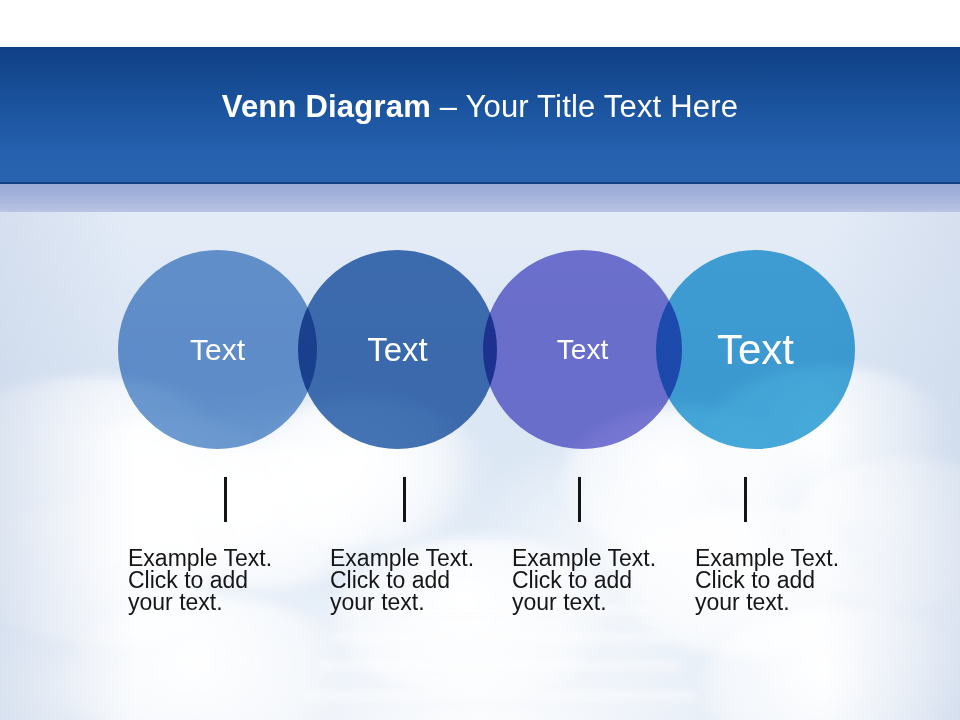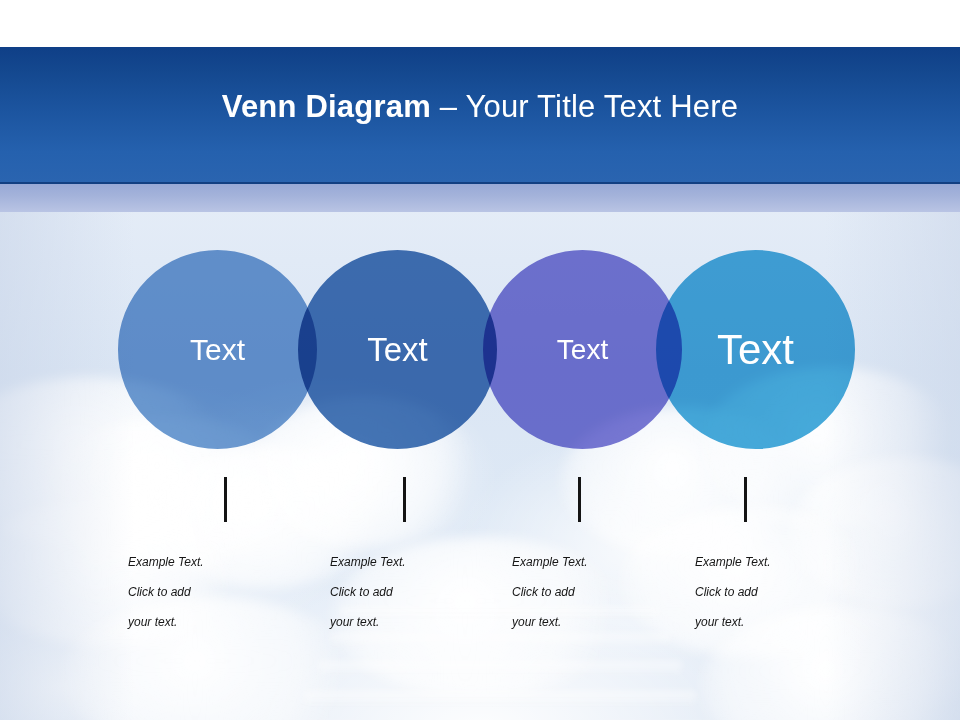--- a/index.html
+++ b/index.html
@@ -119,23 +119,22 @@
   .tick {
     position: absolute;
     width: 3px;
     height: 45px;
     background: #141414;
   }
 
   
   .caption {
     position: absolute;
-    font-style: italic;
-    font-size: 12px;
-    line-height: 30px;
+    font-size: 23px;
+    line-height: 22px;
     color: #161616;
     width: 175px;
     white-space: pre-line;
   }
 </style>
 </head>
 <body>
 
 <div id="slide">
 

